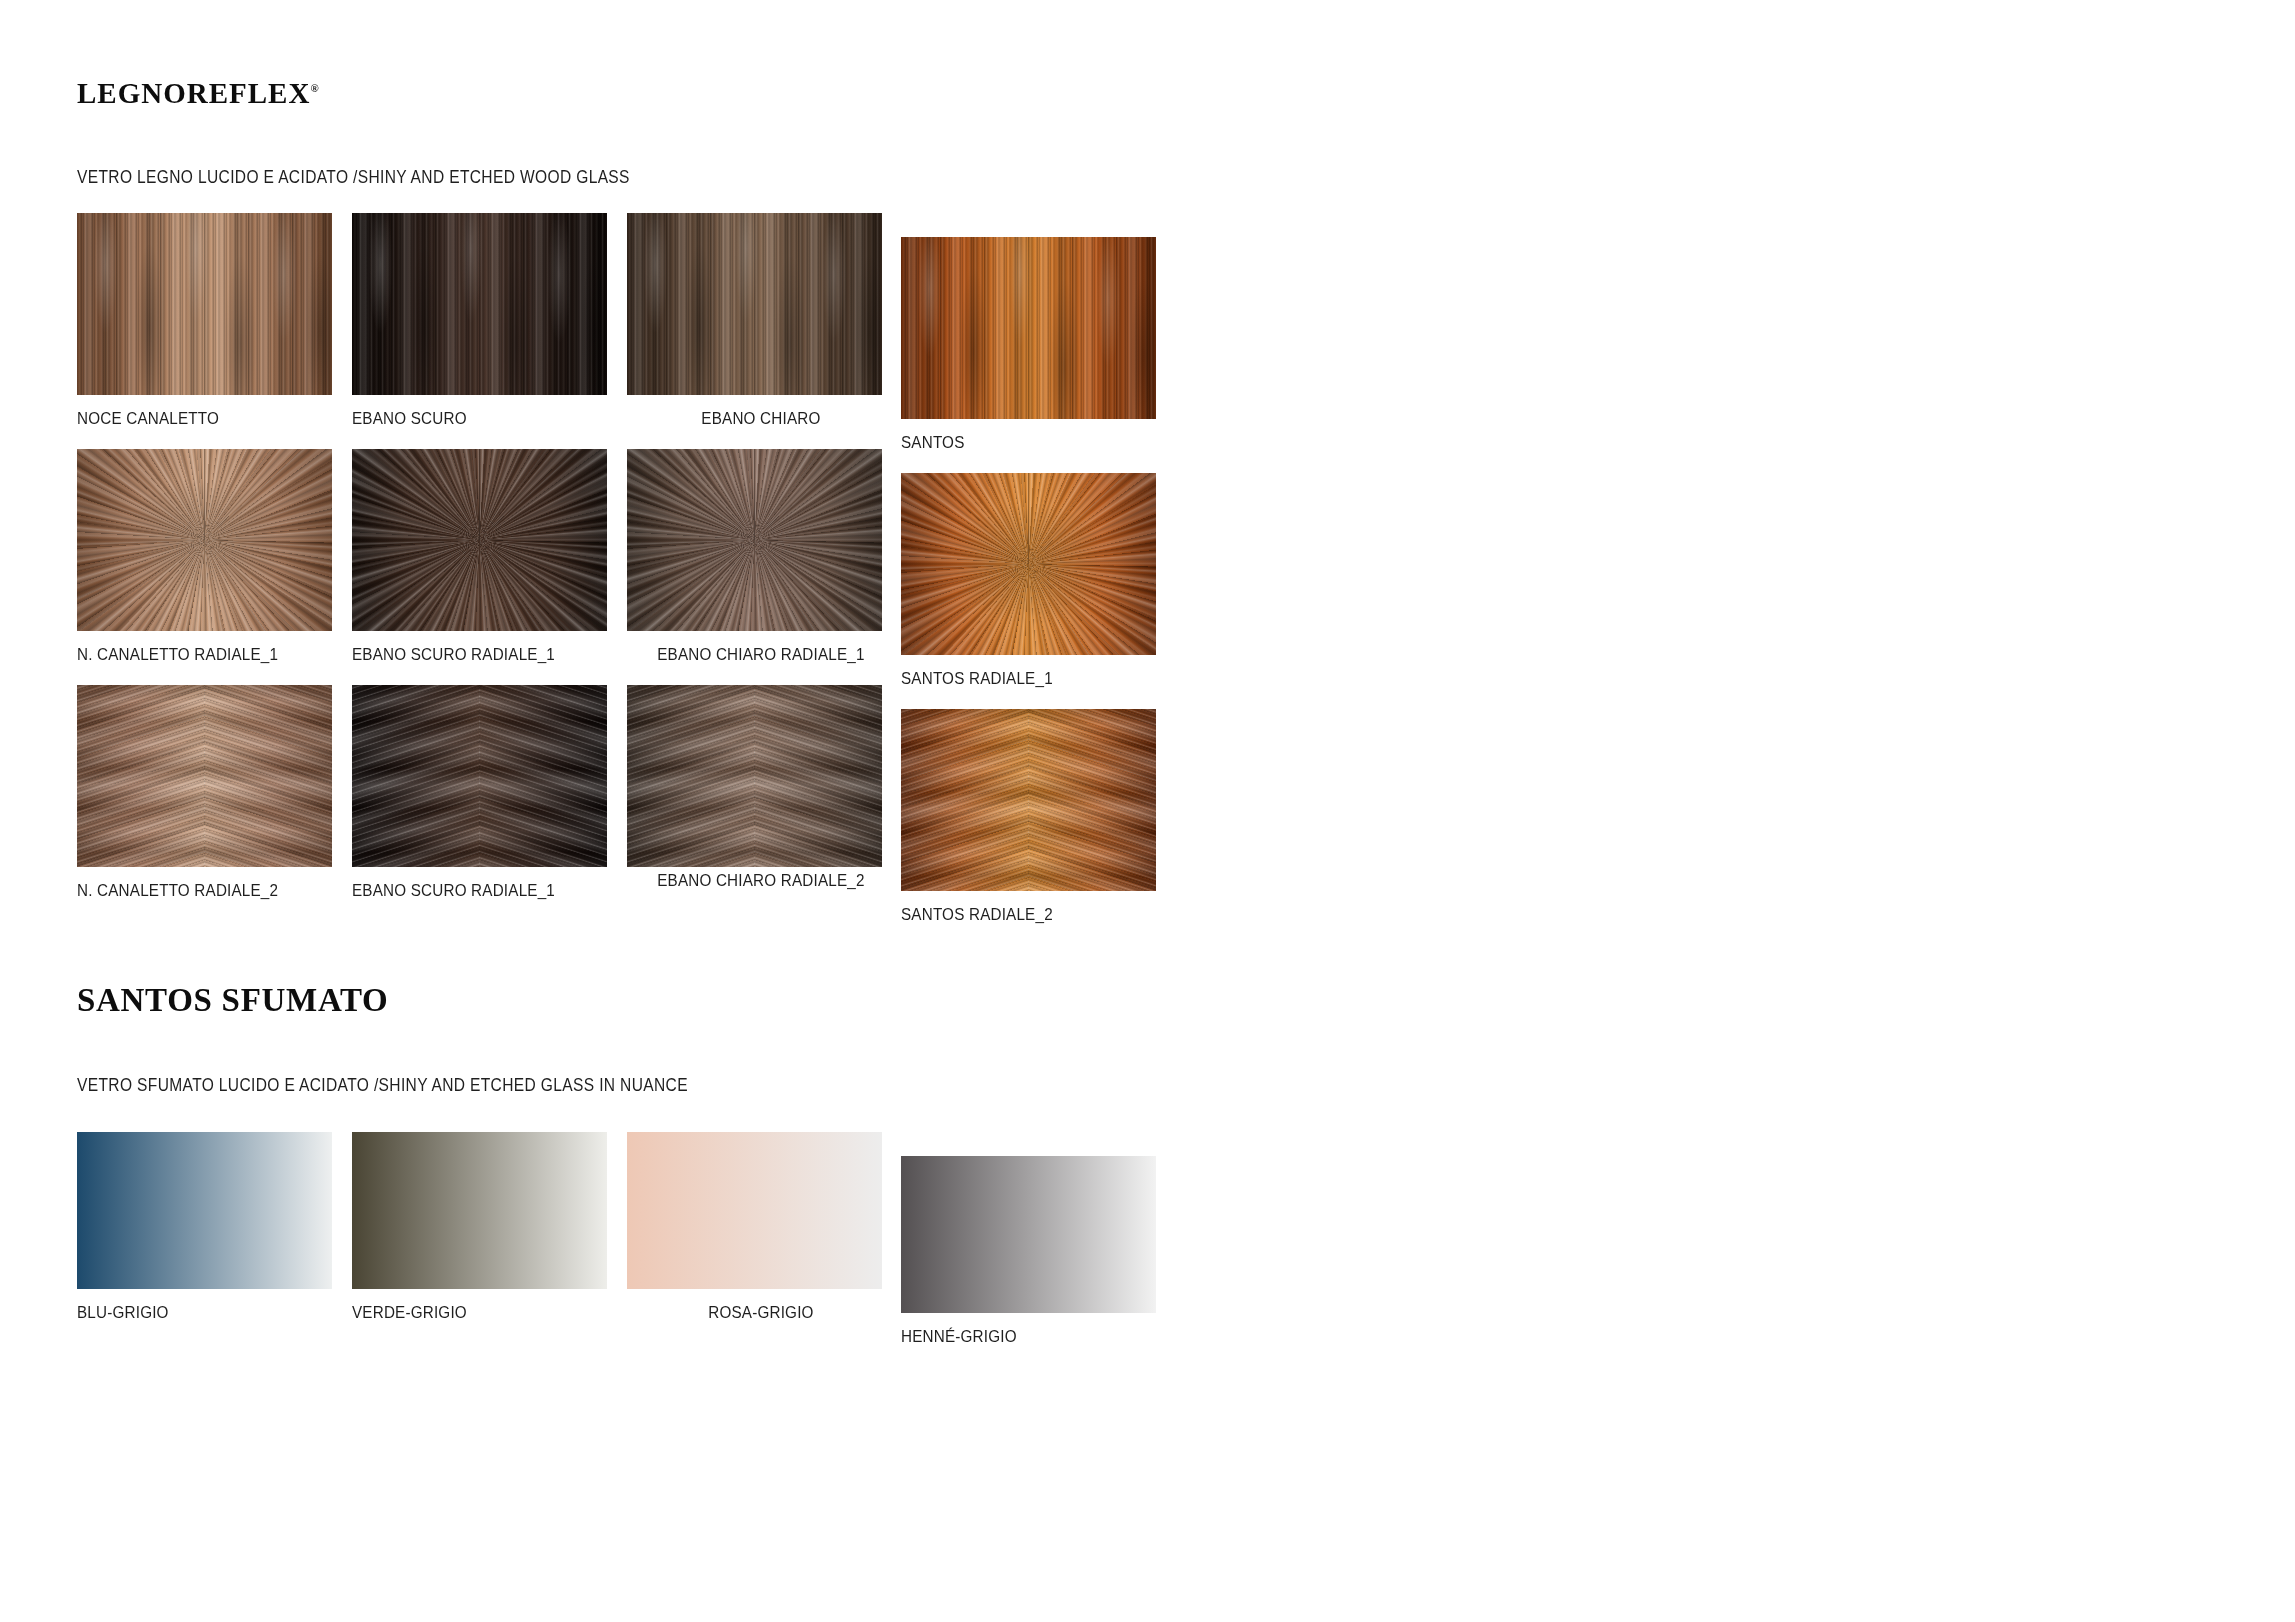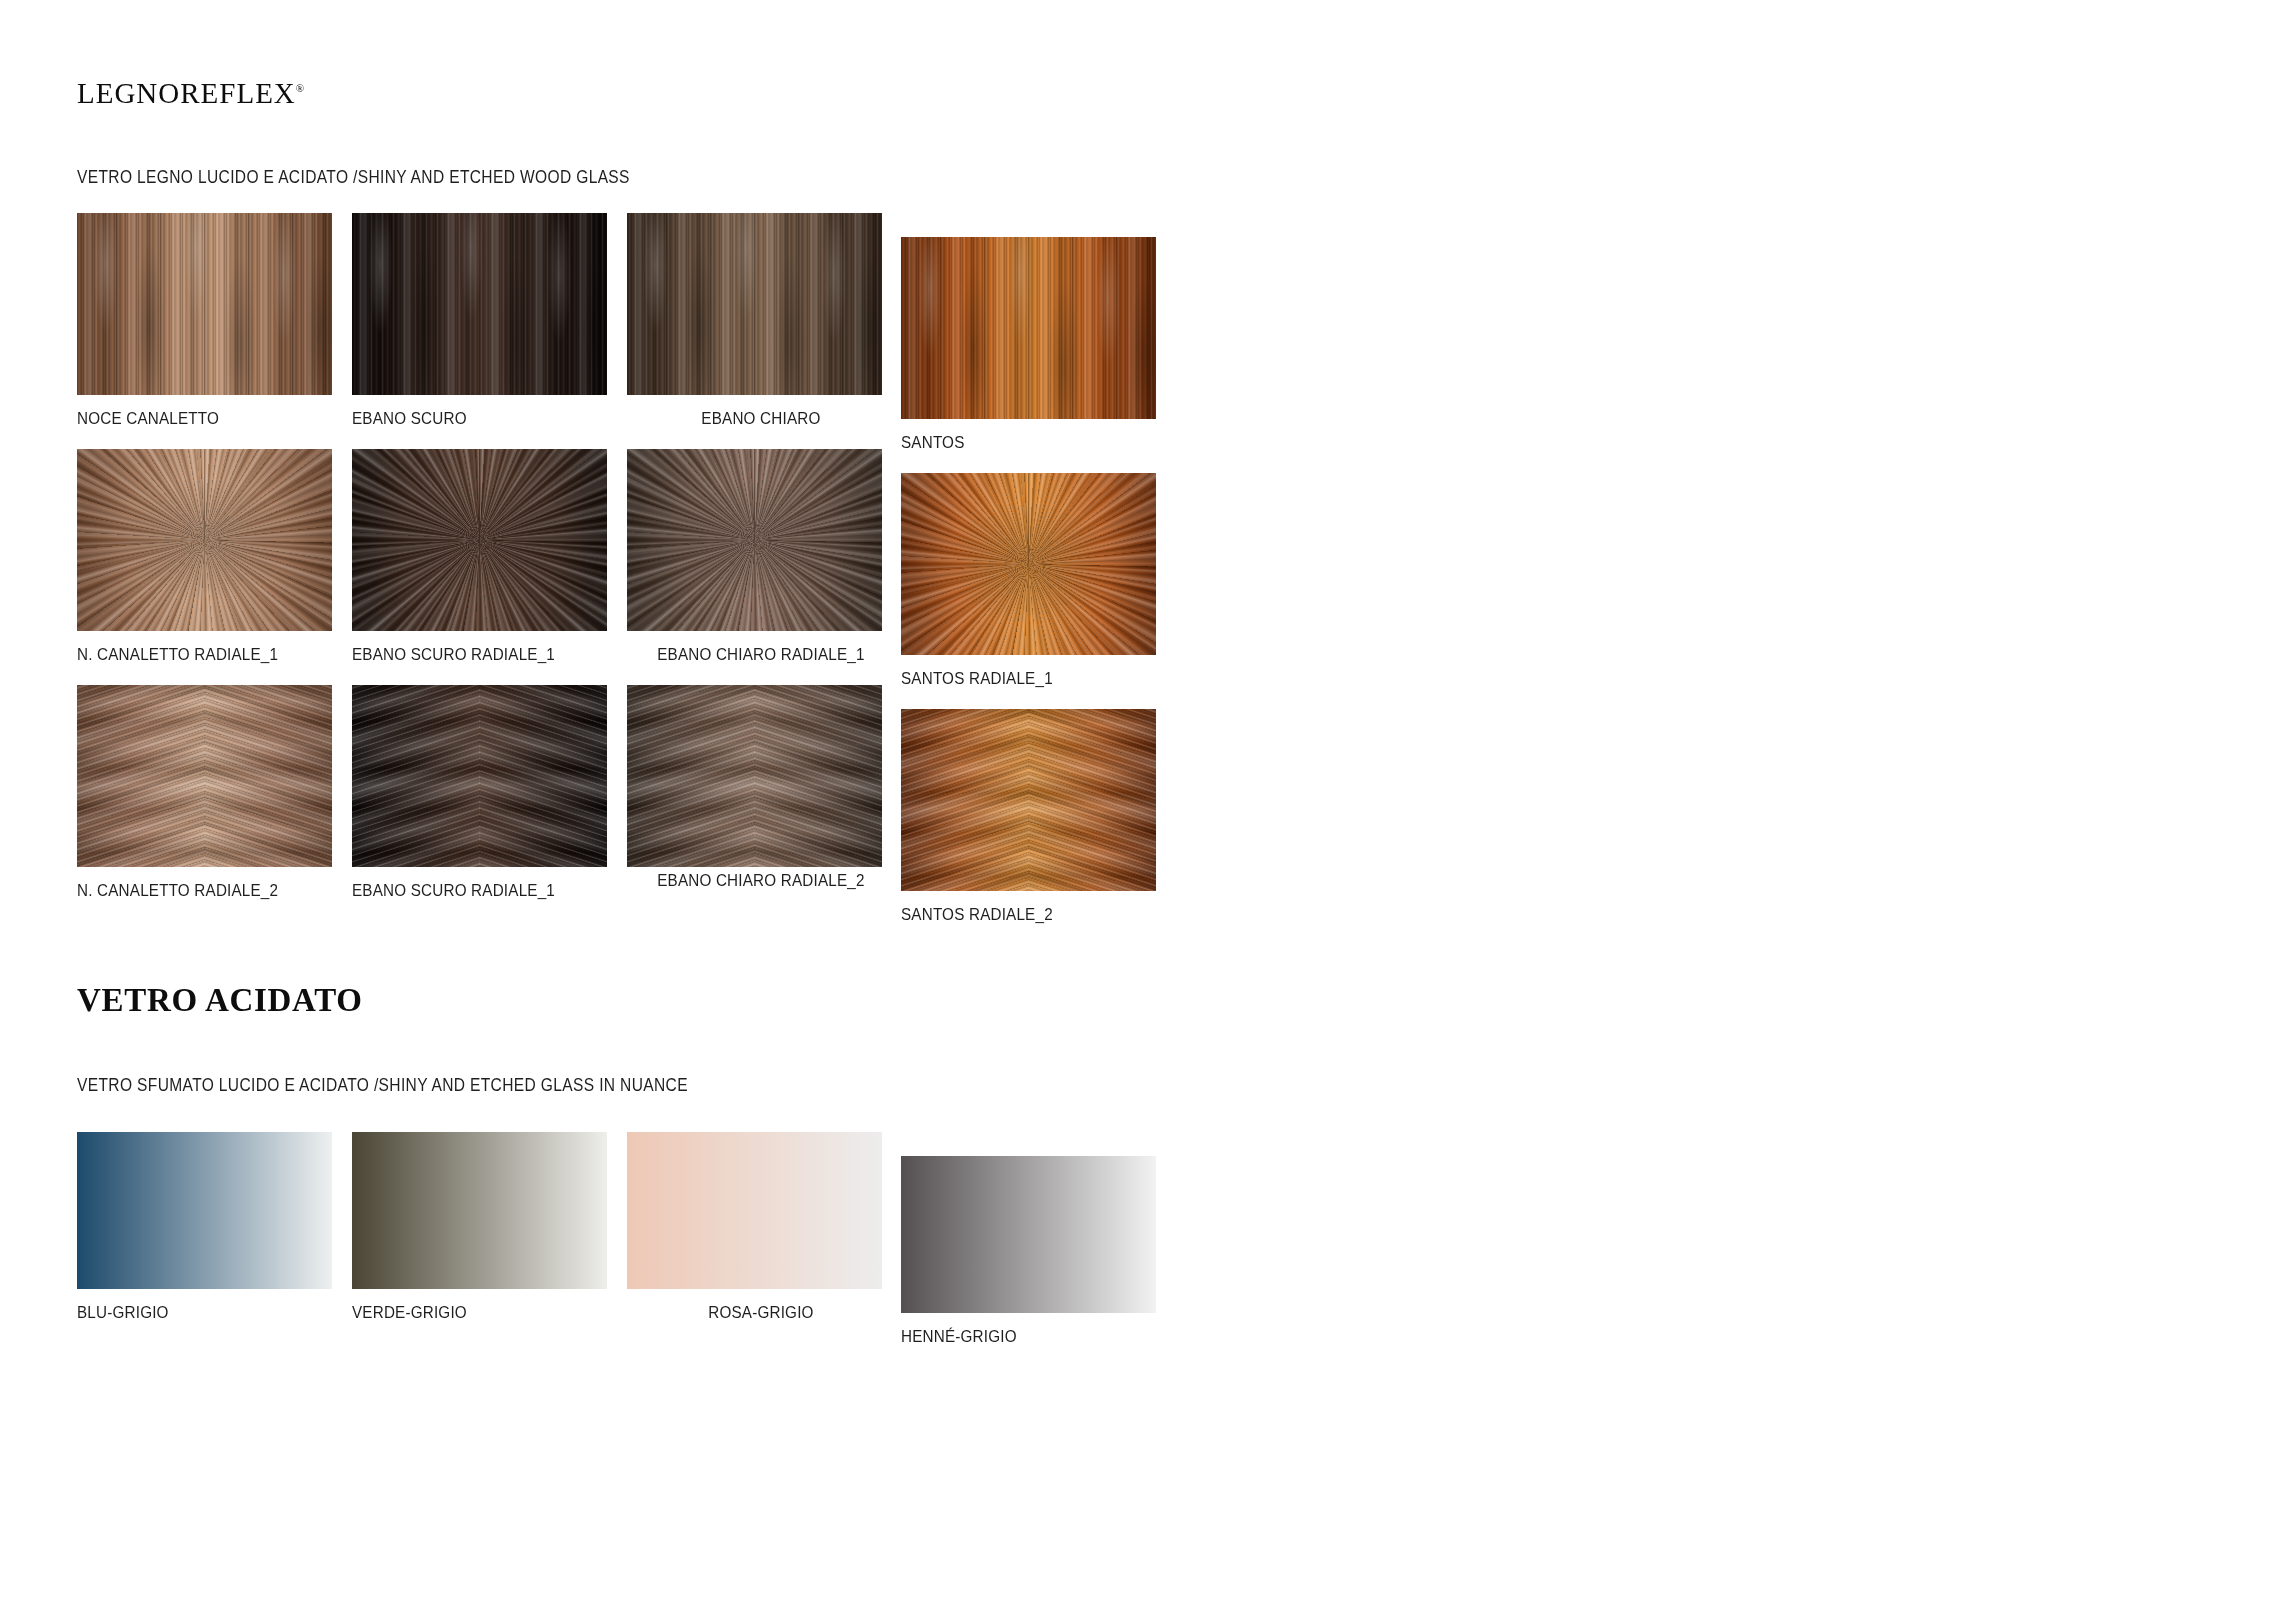--- a/index.html
+++ b/index.html
@@ -11,21 +11,21 @@
     overflow:hidden;
     position:relative;
   }
   .page{position:absolute;inset:0;background:#fff;}
 
   
   .logo{
     position:absolute;left:77px;top:77px;
     font-family:"Liberation Serif", serif;
     font-size:29px;letter-spacing:1px;
-    font-weight:400;color:#0d0d0d;
+    font-weight:700;color:#0d0d0d;
     white-space:nowrap;
   }
   .logo .reg{font-size:11px;vertical-align:super;letter-spacing:0;}
 
   
   .subtitle{
     position:absolute;left:77px;
     font-size:17.7px;letter-spacing:0.4px;
     color:#1f1f1f;white-space:nowrap;
     transform:scaleX(.88);transform-origin:left center;
@@ -288,21 +288,21 @@
                 <div class="fib"></div>
               </div>
               <div class="band"></div>
             </div>
           </div>
           <div class="label">SANTOS RADIALE_2</div>
         </div>
       </div>
     </div>
 
-  <div class="section-heading">VETRO ACIDATO</div>
+  <div class="section-heading">SANTOS SFUMATO</div>
 
   <div class="subtitle" id="sub-nuance">VETRO SFUMATO LUCIDO E ACIDATO /SHINY AND ETCHED GLASS IN NUANCE</div>
 
   <div class="grid" id="grid-nuance">
       <div class="row">
         <div class="cell c0">
           <div class="swatch" style="background: linear-gradient(90deg, rgb(29, 74, 108) 0%, rgb(238, 240, 240) 100%);">
             <div class="nuance"></div>
           </div>
           <div class="label">BLU-GRIGIO</div>

